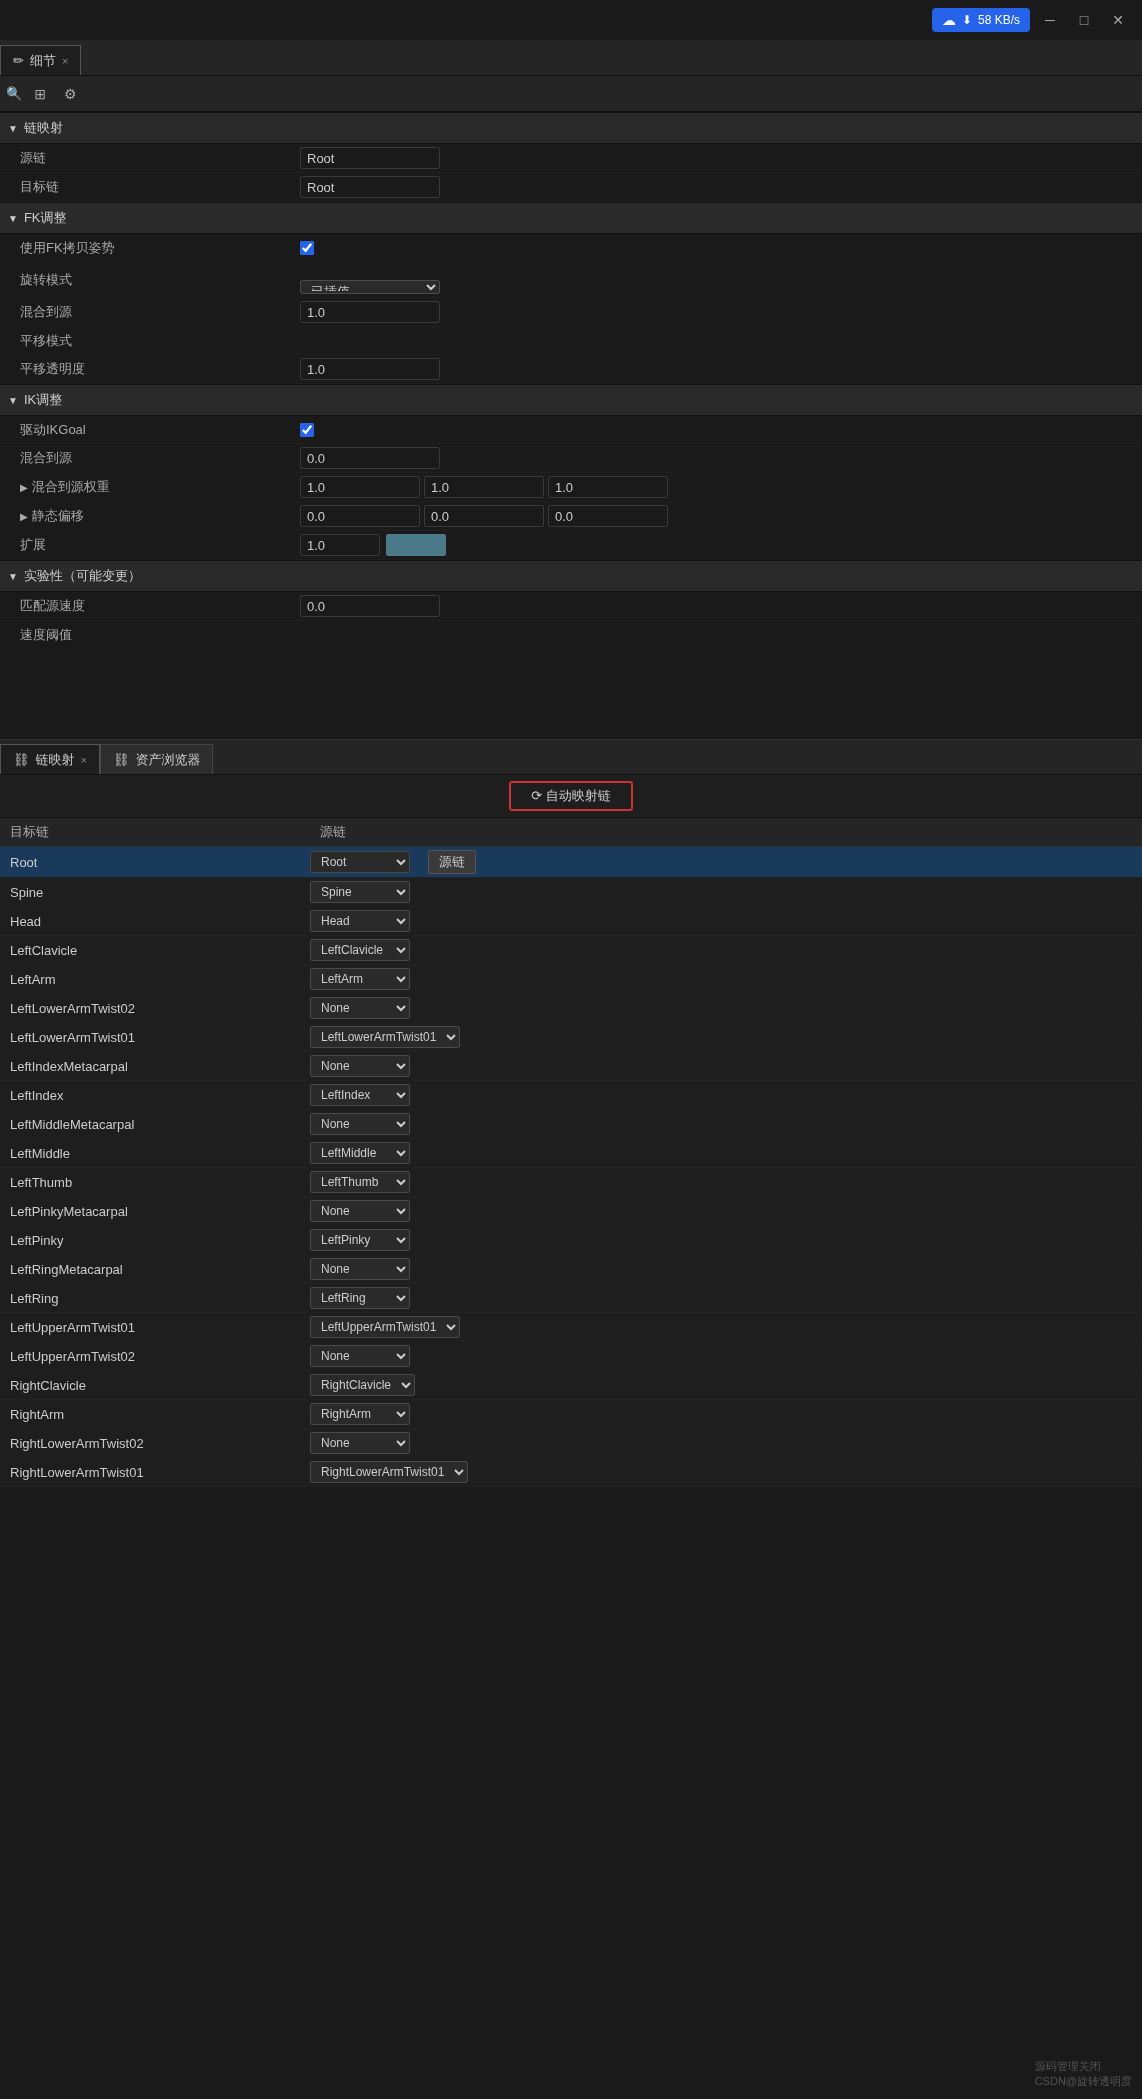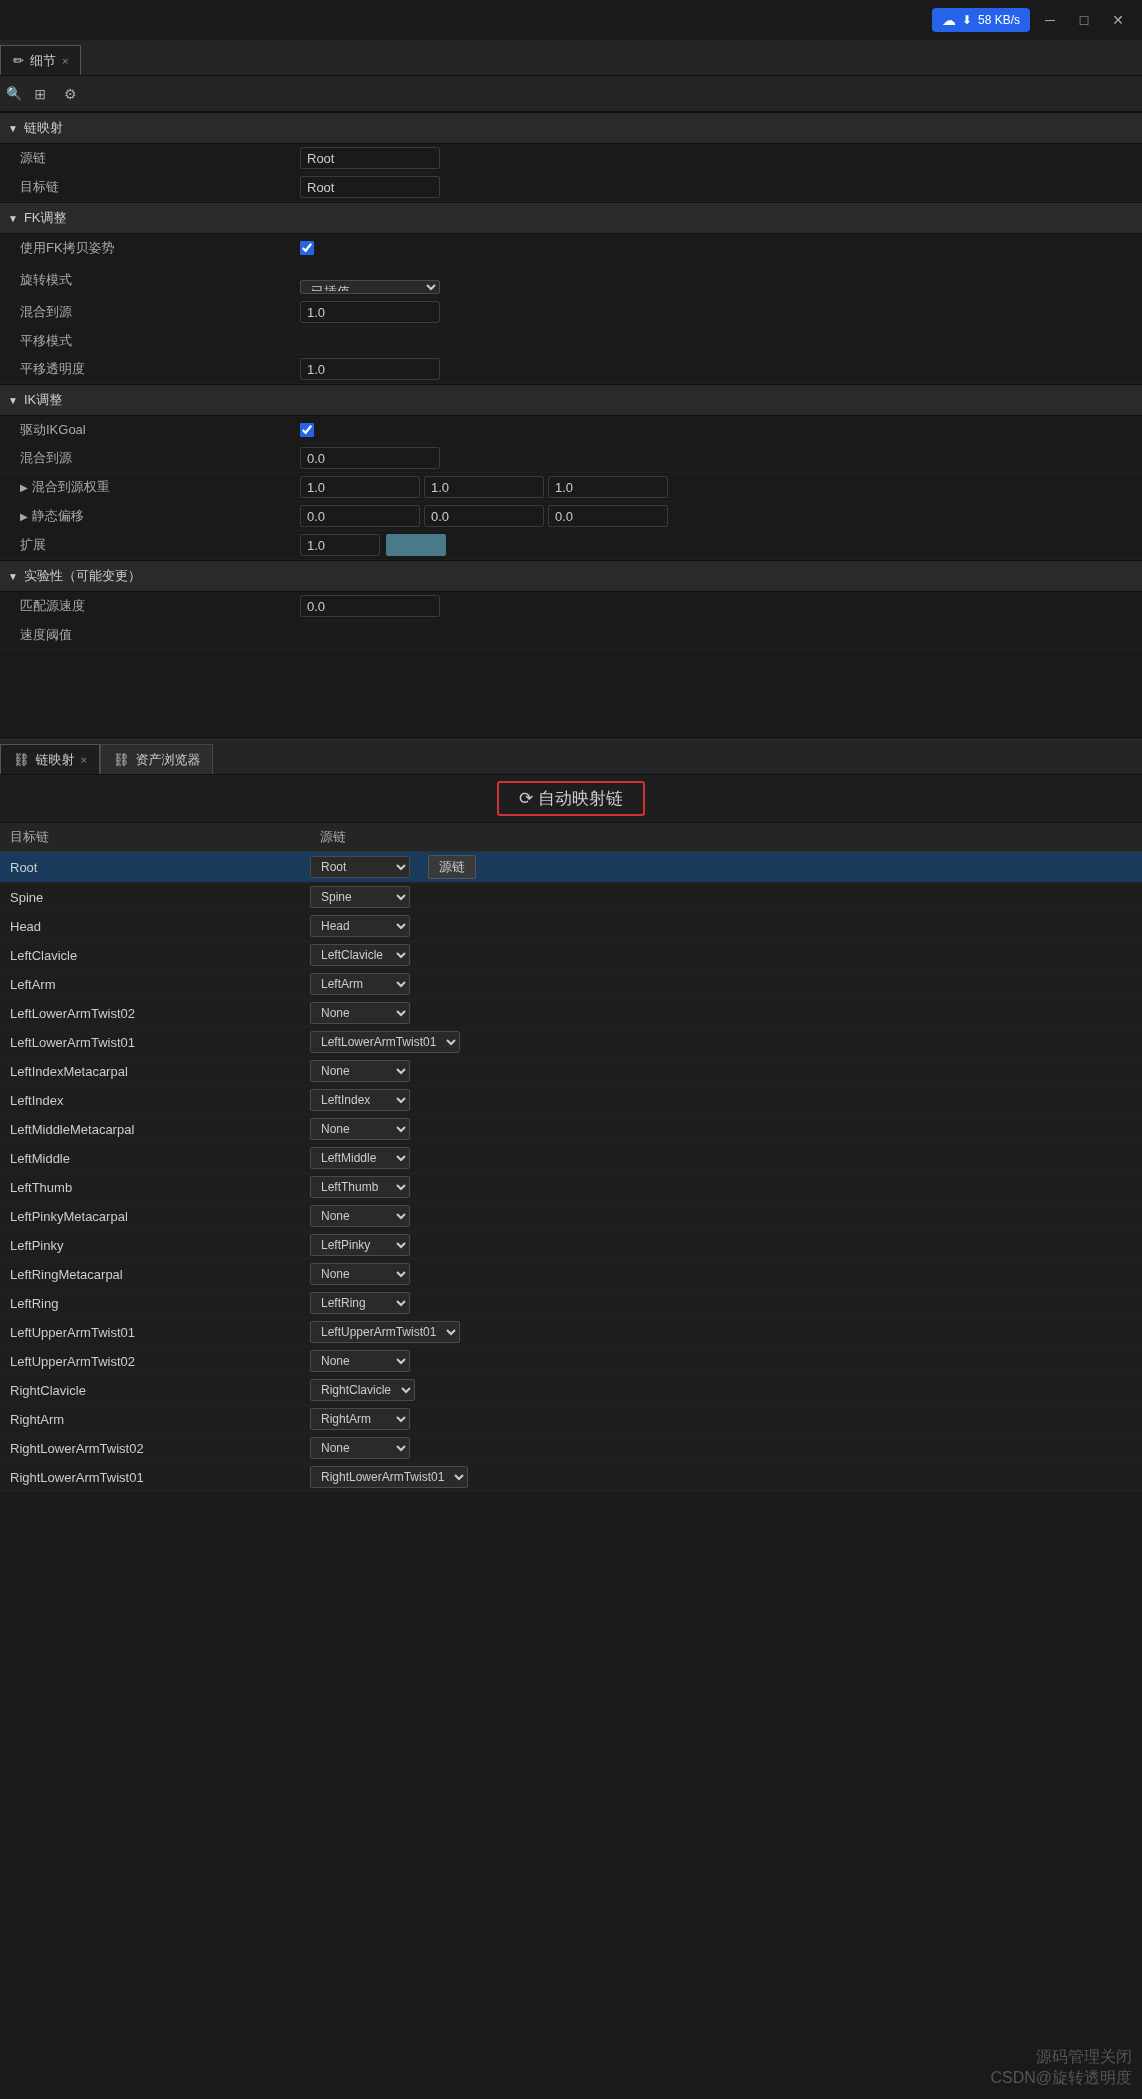--- a/index.html
+++ b/index.html
@@ -209,21 +209,21 @@
       display: flex;
       justify-content: center;
       border-bottom: 1px solid #111;
     }
     .auto-map-btn {
       background: transparent;
       border: 2px solid #cc3333;
       border-radius: 3px;
       color: #ccc;
       padding: 4px 20px;
-      font-size: 17px;
+      font-size: 13px;
       cursor: pointer;
       display: flex;
       align-items: center;
       gap: 6px;
     }
 
     
     .chain-table {
       width: 100%;
       background: #1e1e1e;
@@ -276,23 +276,22 @@
       font-size: 13px;
       color: #ccc;
       margin-left: 10px;
     }
 
     
     .watermark {
       position: fixed;
       bottom: 10px;
       right: 10px;
-      font-size: 16px;
+      font-size: 11px;
       color: #555;
-      text-align: right;
     }
   </style>
 </head>
 <body>
 
 <div class="titlebar">
   <div class="download-badge">
     <span class="cloud-icon">☁</span>
     <span>⬇</span>
     <span>58 KB/s</span>

